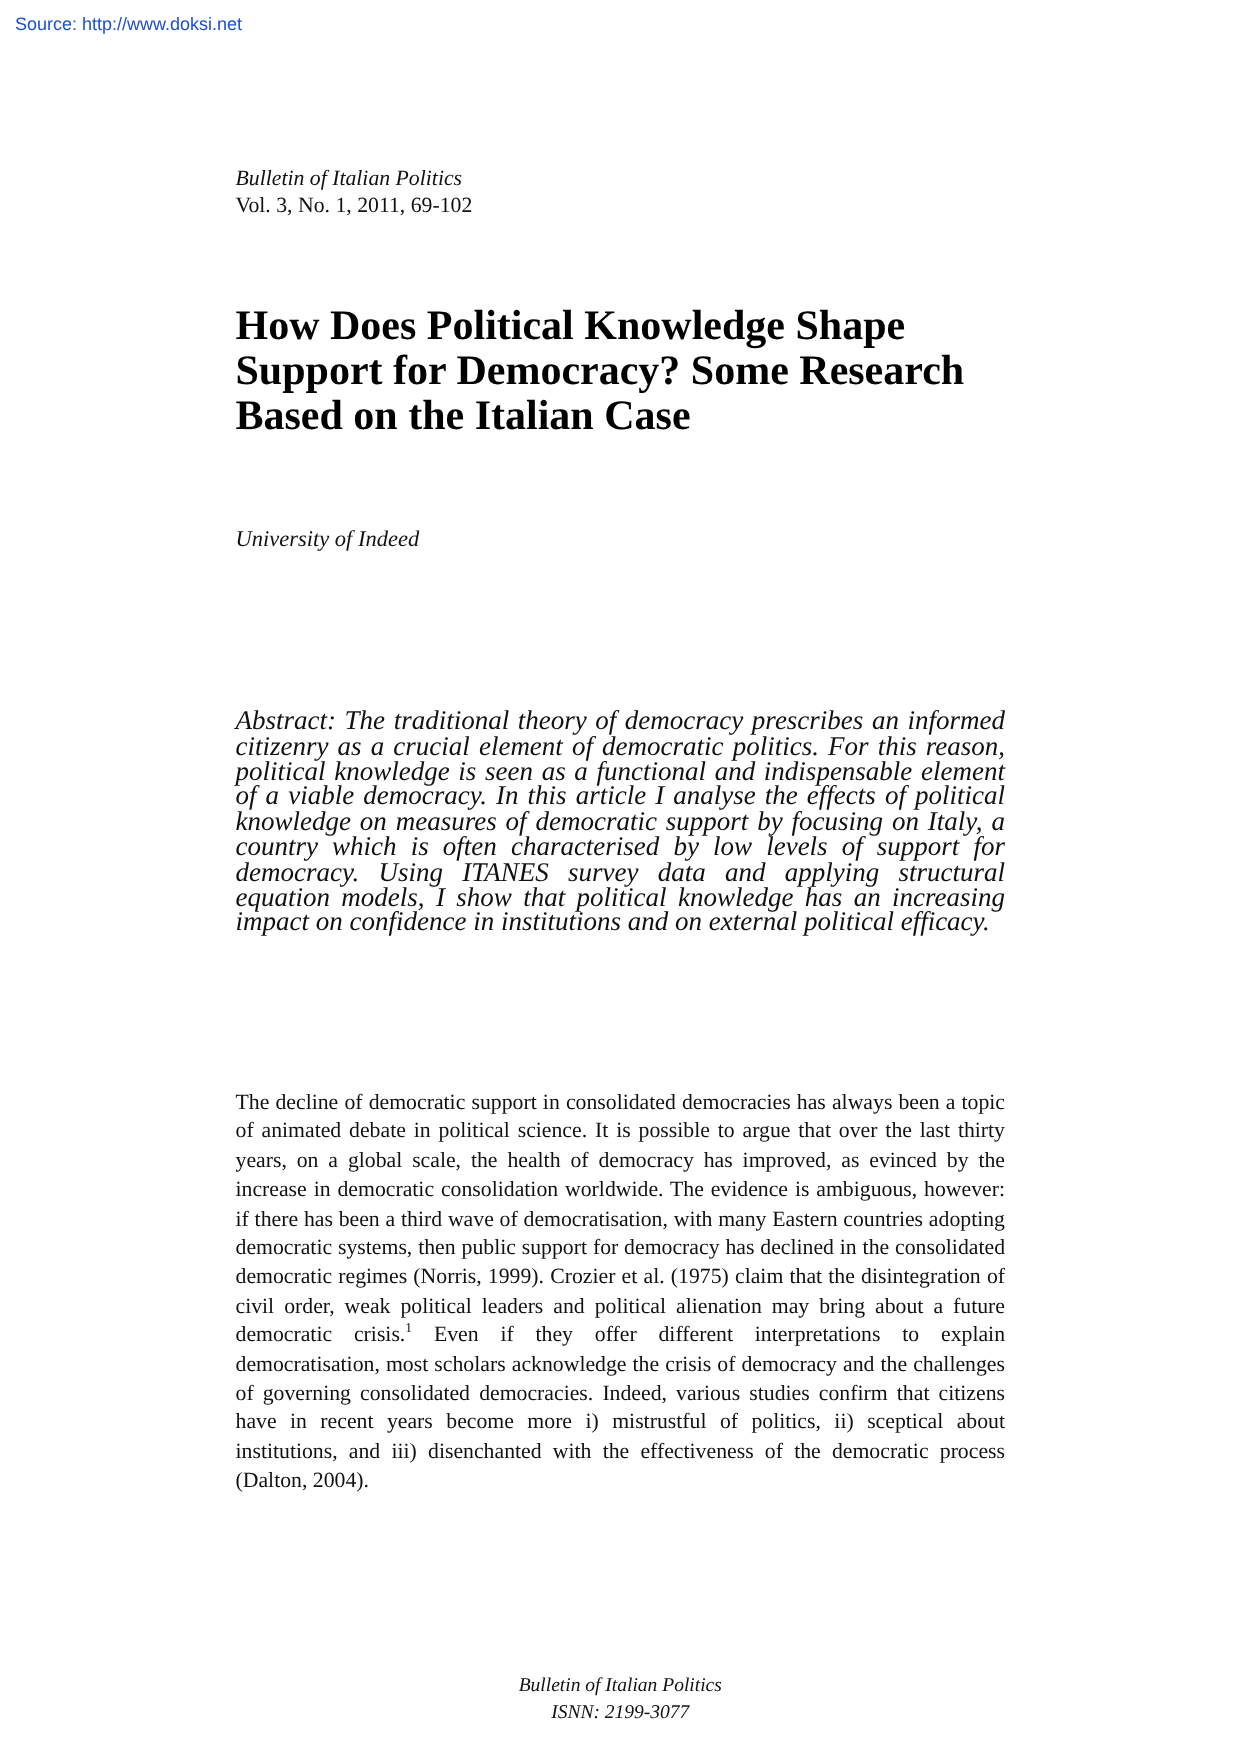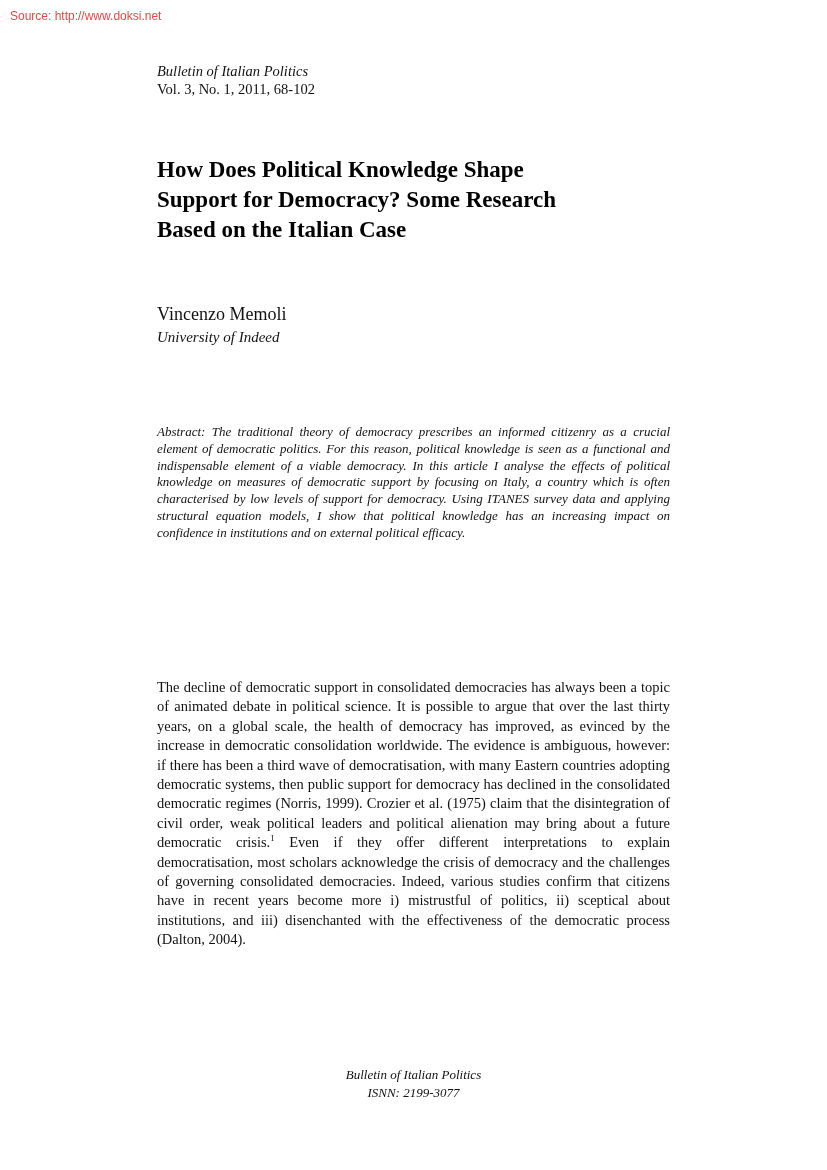--- a/index.html
+++ b/index.html
@@ -13,47 +13,48 @@
     color: #111111;
     font-family: "Liberation Serif", serif;
     overflow: hidden;
   }
   .watermark {
     position: absolute;
     left: 10px;
     top: 9px;
     font-family: "Liberation Sans", sans-serif;
     font-size: 12px;
-    color: #ef4444;
+    color: #1d4ed8;
   }
   .col {
     position: absolute;
     left: 157px;
     width: 513px;
+    margin-top: 48px;
   }
   .journal-header {
     top: 62px;
     font-size: 14.5px;
     line-height: 18px;
   }
   .journal-header .jname { font-style: italic; }
   .article-title {
     top: 155px;
-    font-size: 23px;
+    font-size: 28px;
     font-weight: bold;
     line-height: 30px;
     white-space: pre-line;
     color: #000000;
   }
   .author-block { top: 302px; }
   .author-name { font-size: 18px; line-height: 25px; }
   .author-affiliation { font-size: 15px; font-style: italic; line-height: 21px; }
   .abstract {
     top: 424px;
-    font-size: 13px;
+    font-size: 18px;
     font-style: italic;
     line-height: 16.8px;
     text-align: justify;
   }
   .keywords {
     top: 559px;
     font-size: 13.5px;
     line-height: 16.8px;
     text-align: justify;
   }
@@ -78,29 +79,28 @@
 </style>
 </head>
 <body>
 
 <div class="page">
 
   <div class="watermark">Source: http://www.doksi.net</div>
 
   <div class="col journal-header">
     <div class="jname">Bulletin of Italian Politics</div>
-    <div class="jissue">Vol. 3, No. 1, 2011, 68-102</div>
+    <div class="jissue">Vol. 3, No. 1, 2011, 69-102</div>
   </div>
 
   <h1 class="col article-title">How Does Political Knowledge Shape
 Support for Democracy? Some Research
 Based on the Italian Case</h1>
 
   <div class="col author-block">
-    <div class="author-name">Vincenzo Memoli</div>
     <div class="author-affiliation">University of Indeed</div>
   </div>
 
   <p class="col abstract">Abstract: The traditional theory of democracy prescribes an informed citizenry as a crucial element of democratic politics. For this reason, political knowledge is seen as a functional and indispensable element of a viable democracy. In this article I analyse the effects of political knowledge on measures of democratic support by focusing on Italy, a country which is often characterised by low levels of support for democracy. Using ITANES survey data and applying structural equation models, I show that political knowledge has an increasing impact on confidence in institutions and on external political efficacy.</p>
 
 
   <p class="col body-text"><span>The decline of democratic support in consolidated democracies has always been a topic of animated debate in political science. It is possible to argue that over the last thirty years, on a global scale, the health of democracy has improved, as evinced by the increase in democratic consolidation worldwide. The evidence is ambiguous, however: if there has been a third wave of democratisation, with many Eastern countries adopting democratic systems, then public support for democracy has declined in the consolidated democratic regimes (Norris, 1999). Crozier et al. (1975) claim that the disintegration of civil order, weak political leaders and political alienation may bring about a future democratic crisis.</span><sup>1</sup><span> Even if they offer different interpretations to explain democratisation, most scholars acknowledge the crisis of democracy and the challenges of governing consolidated democracies. Indeed, various studies confirm that citizens have in recent years become more i) mistrustful of politics, ii) sceptical about institutions, and iii) disenchanted with the effectiveness of the democratic process (Dalton, 2004).</span></p>
 
   <div class="col page-footer">
     <div>Bulletin of Italian Politics</div>

